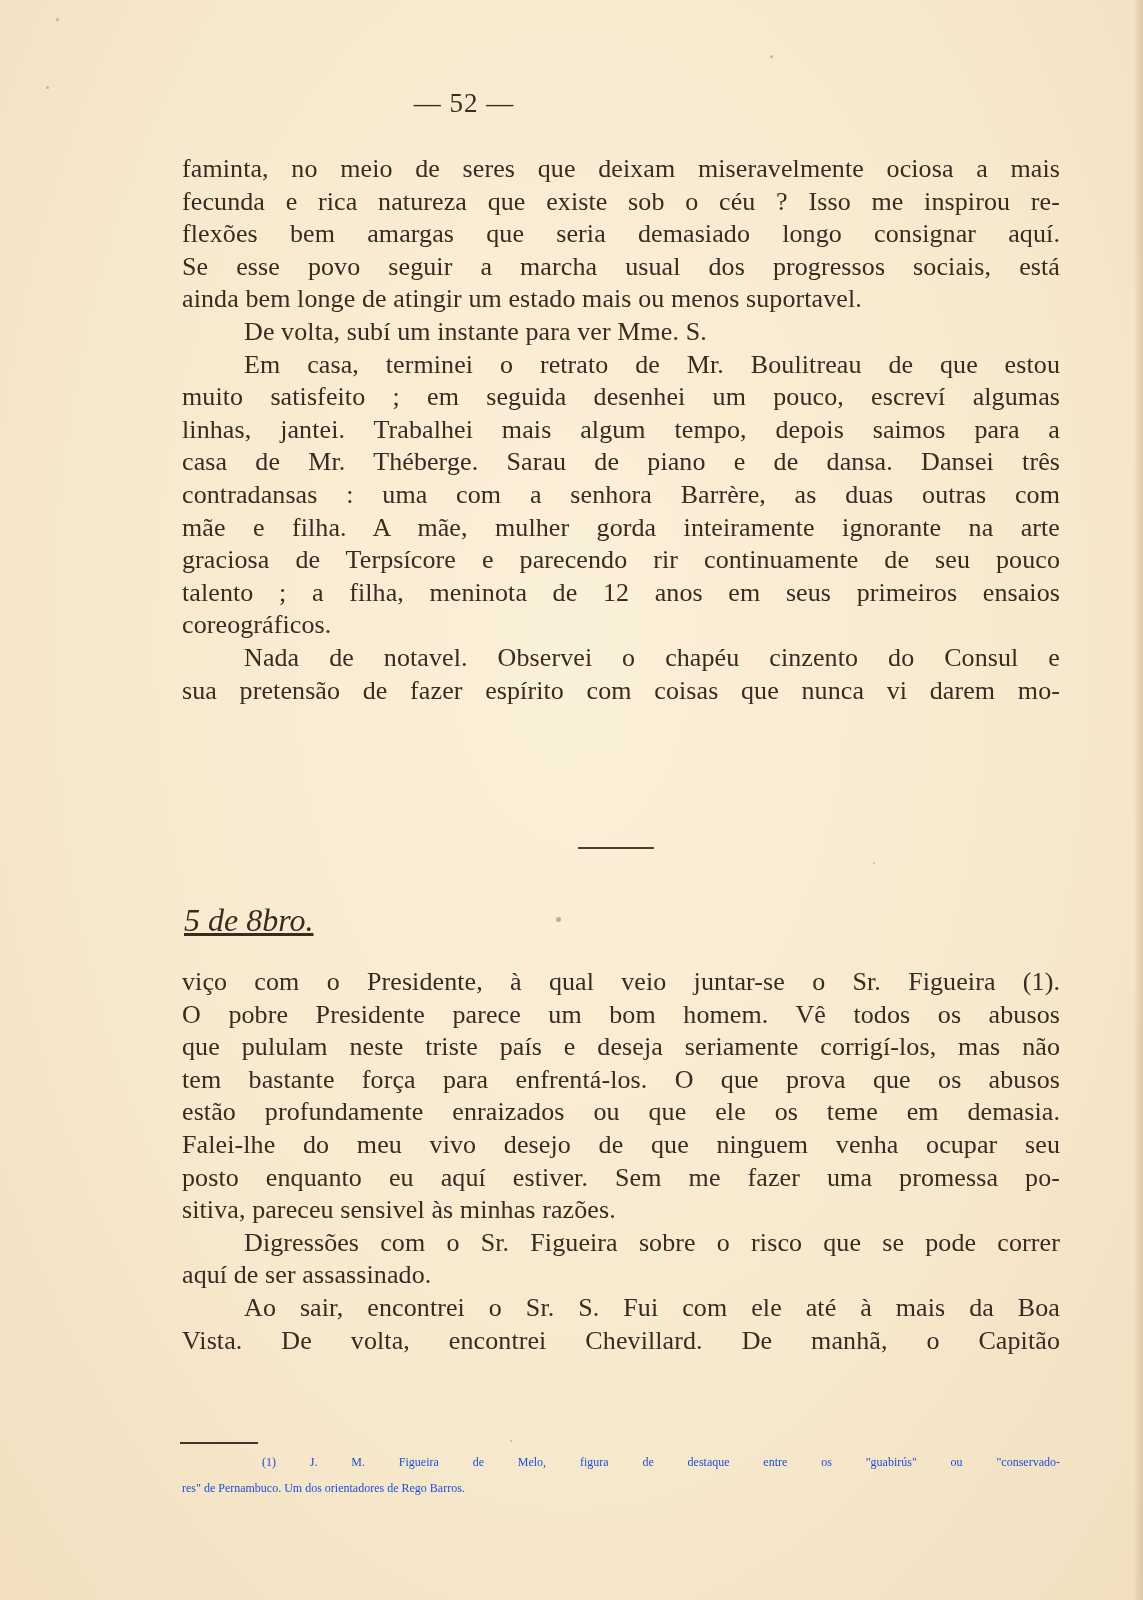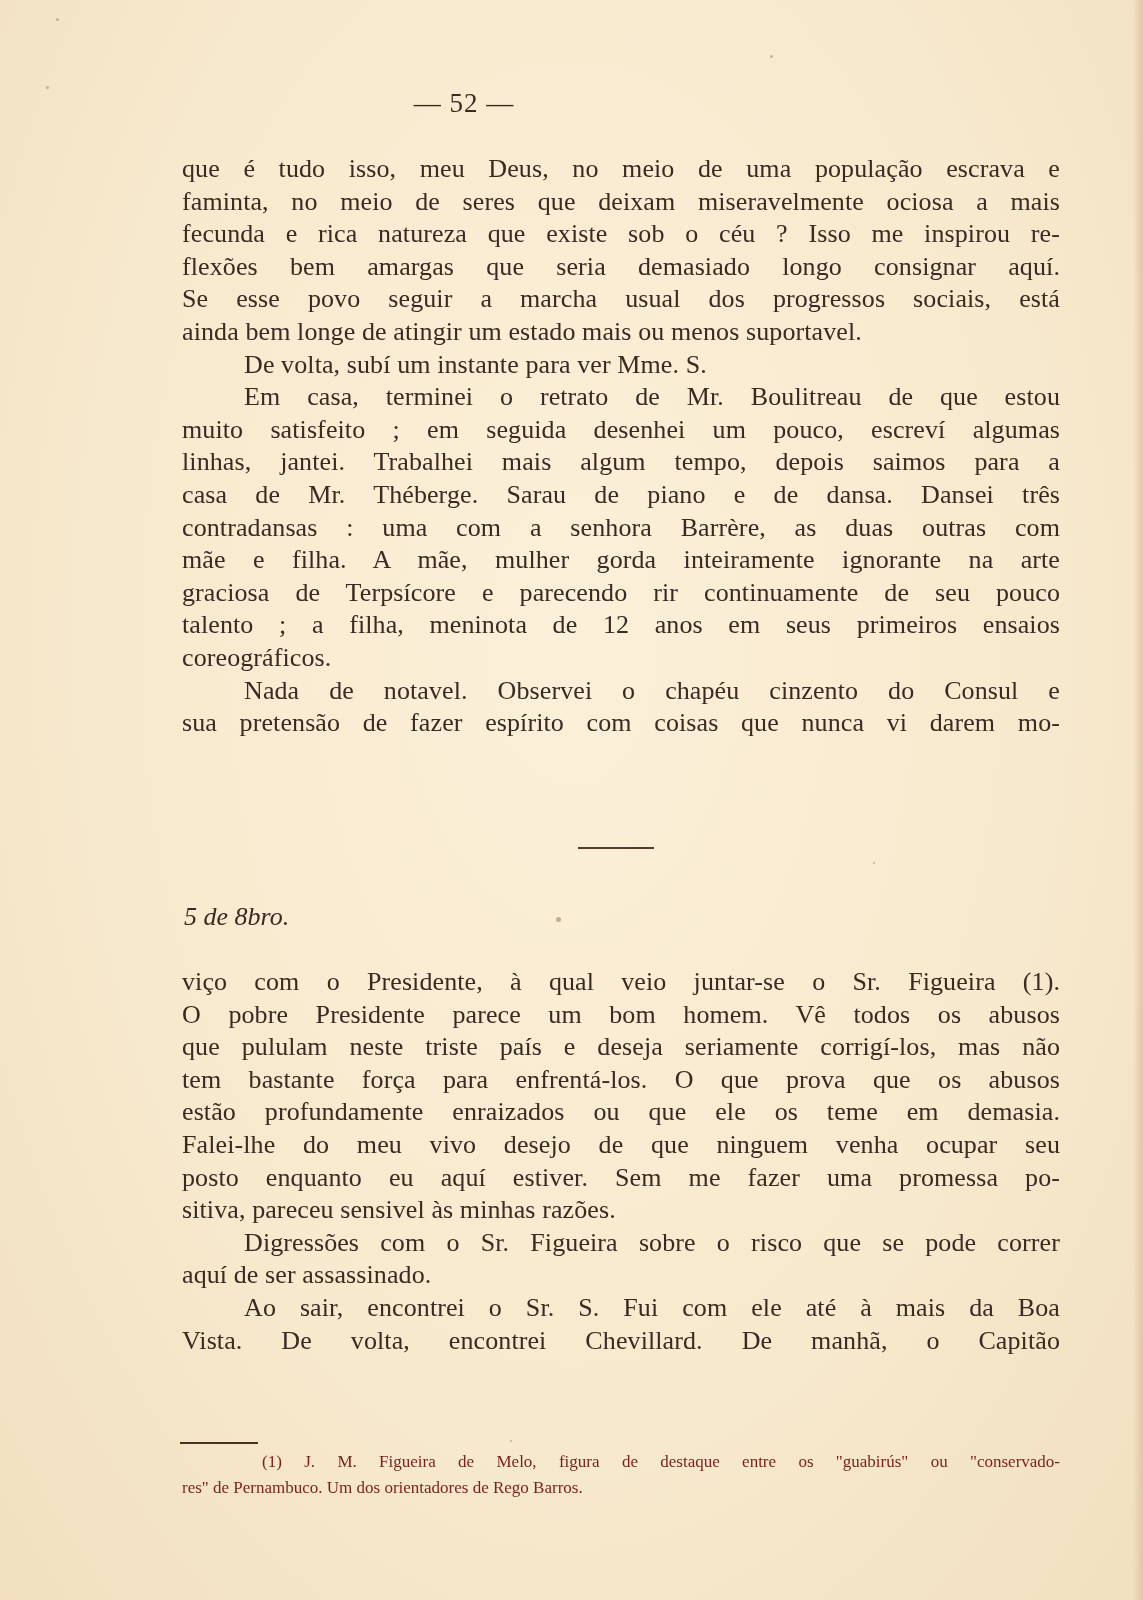--- a/index.html
+++ b/index.html
@@ -63,39 +63,40 @@
       left: 578px;
       top: 847px;
       width: 76px;
       height: 2px;
       background: #5a3a30;
     }
     .date-heading {
       position: absolute;
       left: 184px;
       top: 902px;
-      font-size: 26px;
+      font-size: 32px;
       font-style: italic;
       color: #3a2a22;
+      text-decoration: underline;
     }
     .footnote-rule {
       position: absolute;
       left: 180px;
       top: 1442px;
       width: 78px;
       height: 2px;
       background: #4a3028;
     }
     .footnote {
       position: absolute;
       left: 182px;
       width: 878px;
       top: 1449px;
-      font-size: 17px;
-      color: #7f1d1d;
+      font-size: 12px;
+      color: #1d4ed8;
     }
     .footnote .fline {
       height: 26px;
       line-height: 26px;
       white-space: nowrap;
       text-align: justify;
       text-align-last: justify;
     }
     .footnote .fline.first {
       padding-left: 80px;
@@ -120,21 +121,20 @@
   <div class="speck" style="left:556px;top:917px;width:5px;height:5px;background:#9a8070;"></div>
   <div class="speck" style="left:770px;top:55px;"></div>
   <div class="speck" style="left:56px;top:18px;"></div>
   <div class="speck" style="left:46px;top:86px;"></div>
   <div class="speck" style="left:873px;top:862px;width:2px;height:2px;"></div>
   <div class="speck" style="left:510px;top:1440px;width:2px;height:2px;"></div>
 
   <div class="page-number">— 52 —</div>
 
   <div class="text-block" style="top:153px;">
-    <div class="line">que é tudo isso, meu Deus, no meio de uma população escrava e</div>
     <div class="line">faminta, no meio de seres que deixam miseravelmente ociosa a mais</div>
     <div class="line">fecunda e rica natureza que existe sob o céu ?  Isso me inspirou re-</div>
     <div class="line">flexões bem amargas que seria demasiado longo consignar aquí.</div>
     <div class="line">Se esse povo seguir a marcha usual dos progressos sociais, está</div>
     <div class="line last">ainda bem longe de atingir um estado mais ou menos suportavel.</div>
     <div class="line indent last">De volta, subí um instante para ver Mme. S.</div>
     <div class="line indent">Em casa, terminei o retrato de Mr. Boulitreau de que estou</div>
     <div class="line">muito satisfeito ;  em seguida desenhei um pouco, escreví algumas</div>
     <div class="line">linhas, jantei.  Trabalhei mais algum tempo, depois saimos para a</div>
     <div class="line">casa de Mr. Théberge.  Sarau de piano e de dansa.  Dansei três</div>

